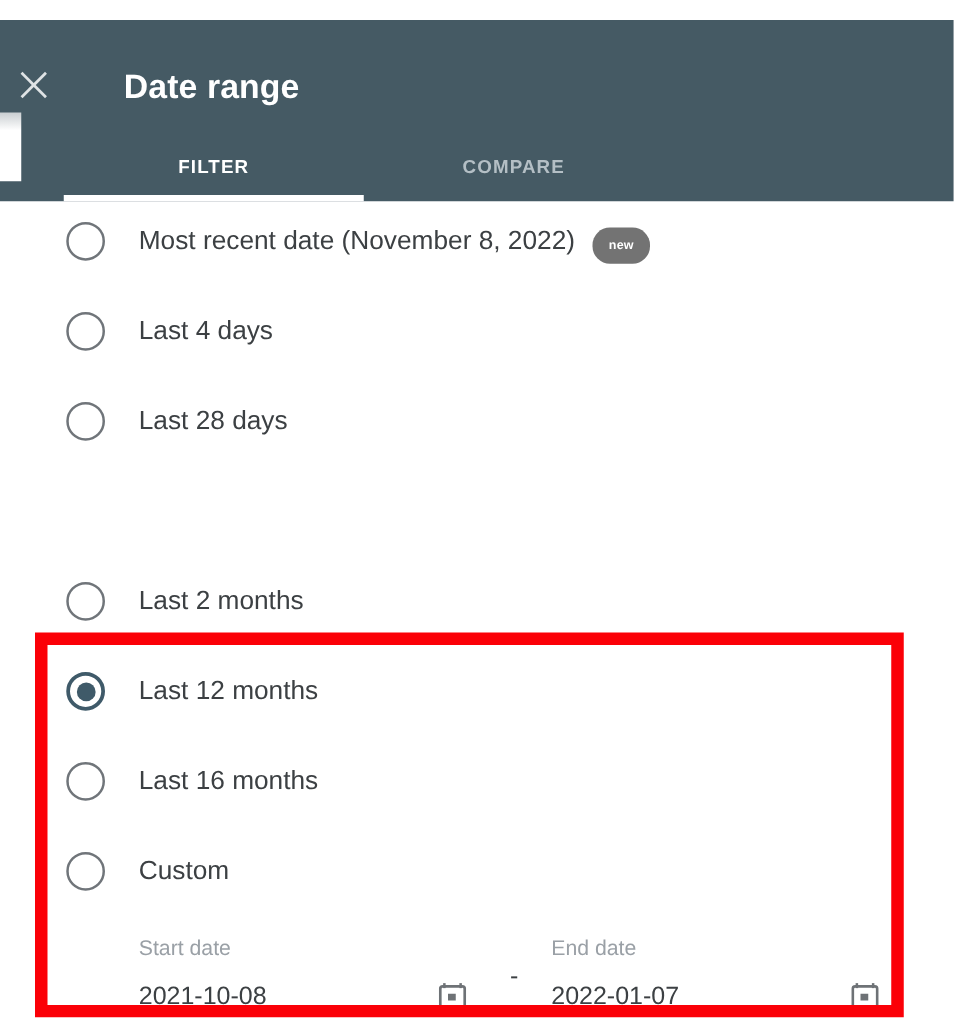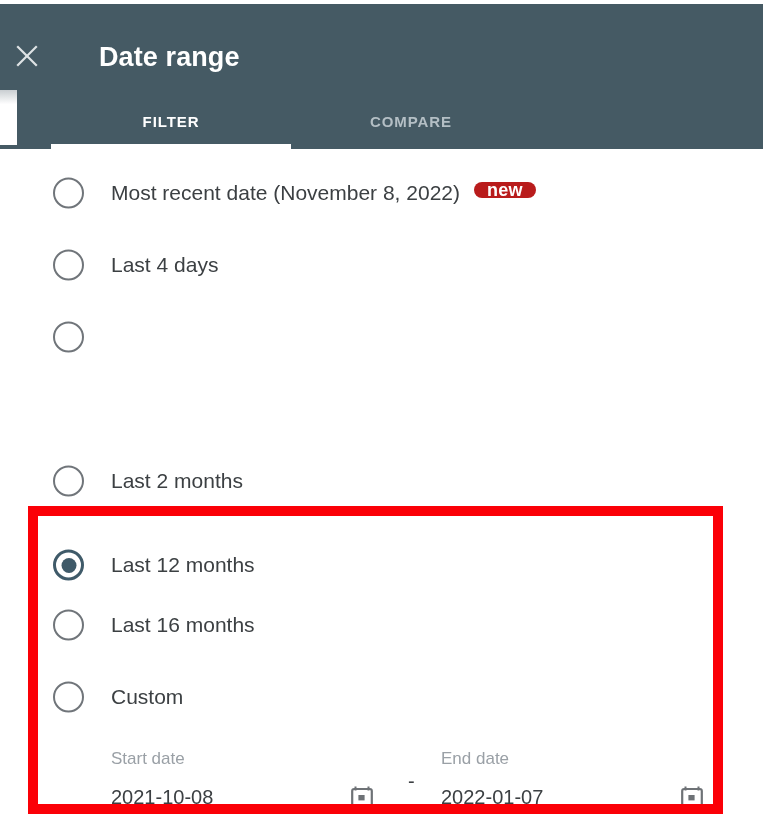--- a/index.html
+++ b/index.html
@@ -13,21 +13,21 @@
     background: #ffffff;
     font-family: "Liberation Sans", sans-serif;
     overflow: hidden;
     position: relative;
   }
 
   
   .panel-header {
     position: absolute;
     left: 0;
-    top: 4px;
+    top: 16px;
     width: 763px;
     height: 145px;
     background: #455a64;
     z-index: 2;
   }
   .header-bar {
     position: absolute;
     left: 0;
     top: 0;
     width: 763px;
@@ -162,26 +162,26 @@
     font-size: 21px;
     color: #3c4043;
     white-space: nowrap;
     line-height: 26px;
   }
   .badge {
     position: absolute;
     display: inline-flex;
     align-items: center;
     justify-content: center;
-    height: 16px;
+    height: 29px;
     padding: 0 13px;
     border-radius: 14px;
-    background: #b91c1c;
+    background: #737373;
     color: #ffffff;
-    font-size: 18px;
+    font-size: 10px;
     font-weight: bold;
     letter-spacing: 0.2px;
     white-space: nowrap;
   }
 
   
   .custom-fields {
     position: absolute;
     left: 0;
     top: 725px;
@@ -277,29 +277,30 @@
     <span class="badge" style="left:474px;top:13px;">new</span>
   </div>
 
   <div class="option-row" style="top:96px;">
     <span class="radio"></span>
     <span class="option-label">Last 4 days</span>
   </div>
 
   <div class="option-row" style="top:168px;">
     <span class="radio"></span>
+    <span class="option-label">Last 28 days</span>
   </div>
 
 
   <div class="option-row" style="top:312px;">
     <span class="radio"></span>
     <span class="option-label">Last 2 months</span>
   </div>
 
-  <div class="option-row" style="top:396px;text-align:center;">
+  <div class="option-row" style="top:384px;text-align:center;">
     <span class="radio checked"></span>
     <span class="option-label">Last 12 months</span>
   </div>
 
   <div class="option-row" style="top:456px;">
     <span class="radio"></span>
     <span class="option-label">Last 16 months</span>
   </div>
 
   <div class="option-row" style="top:528px;">

